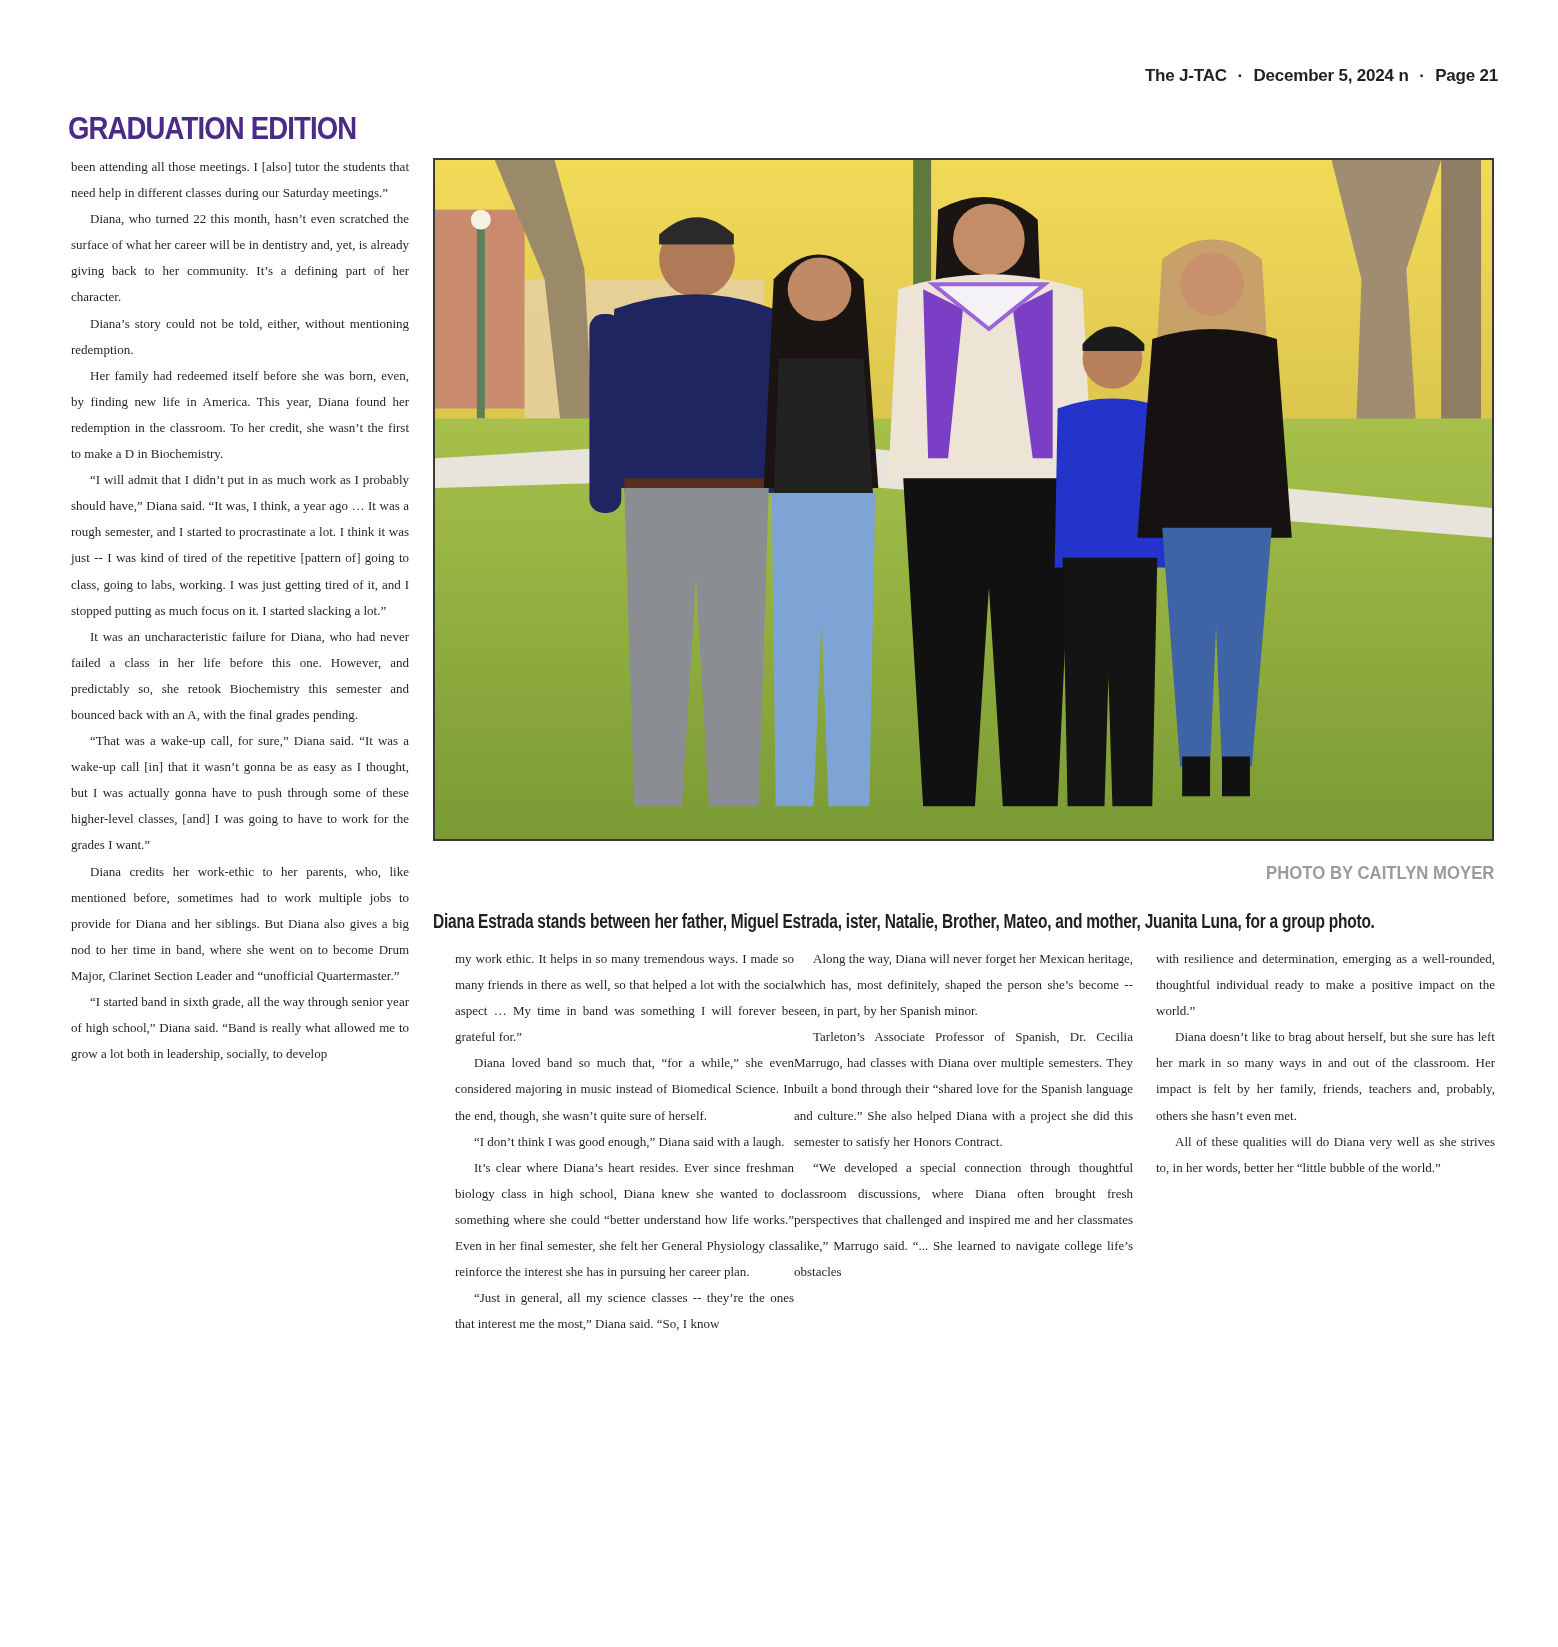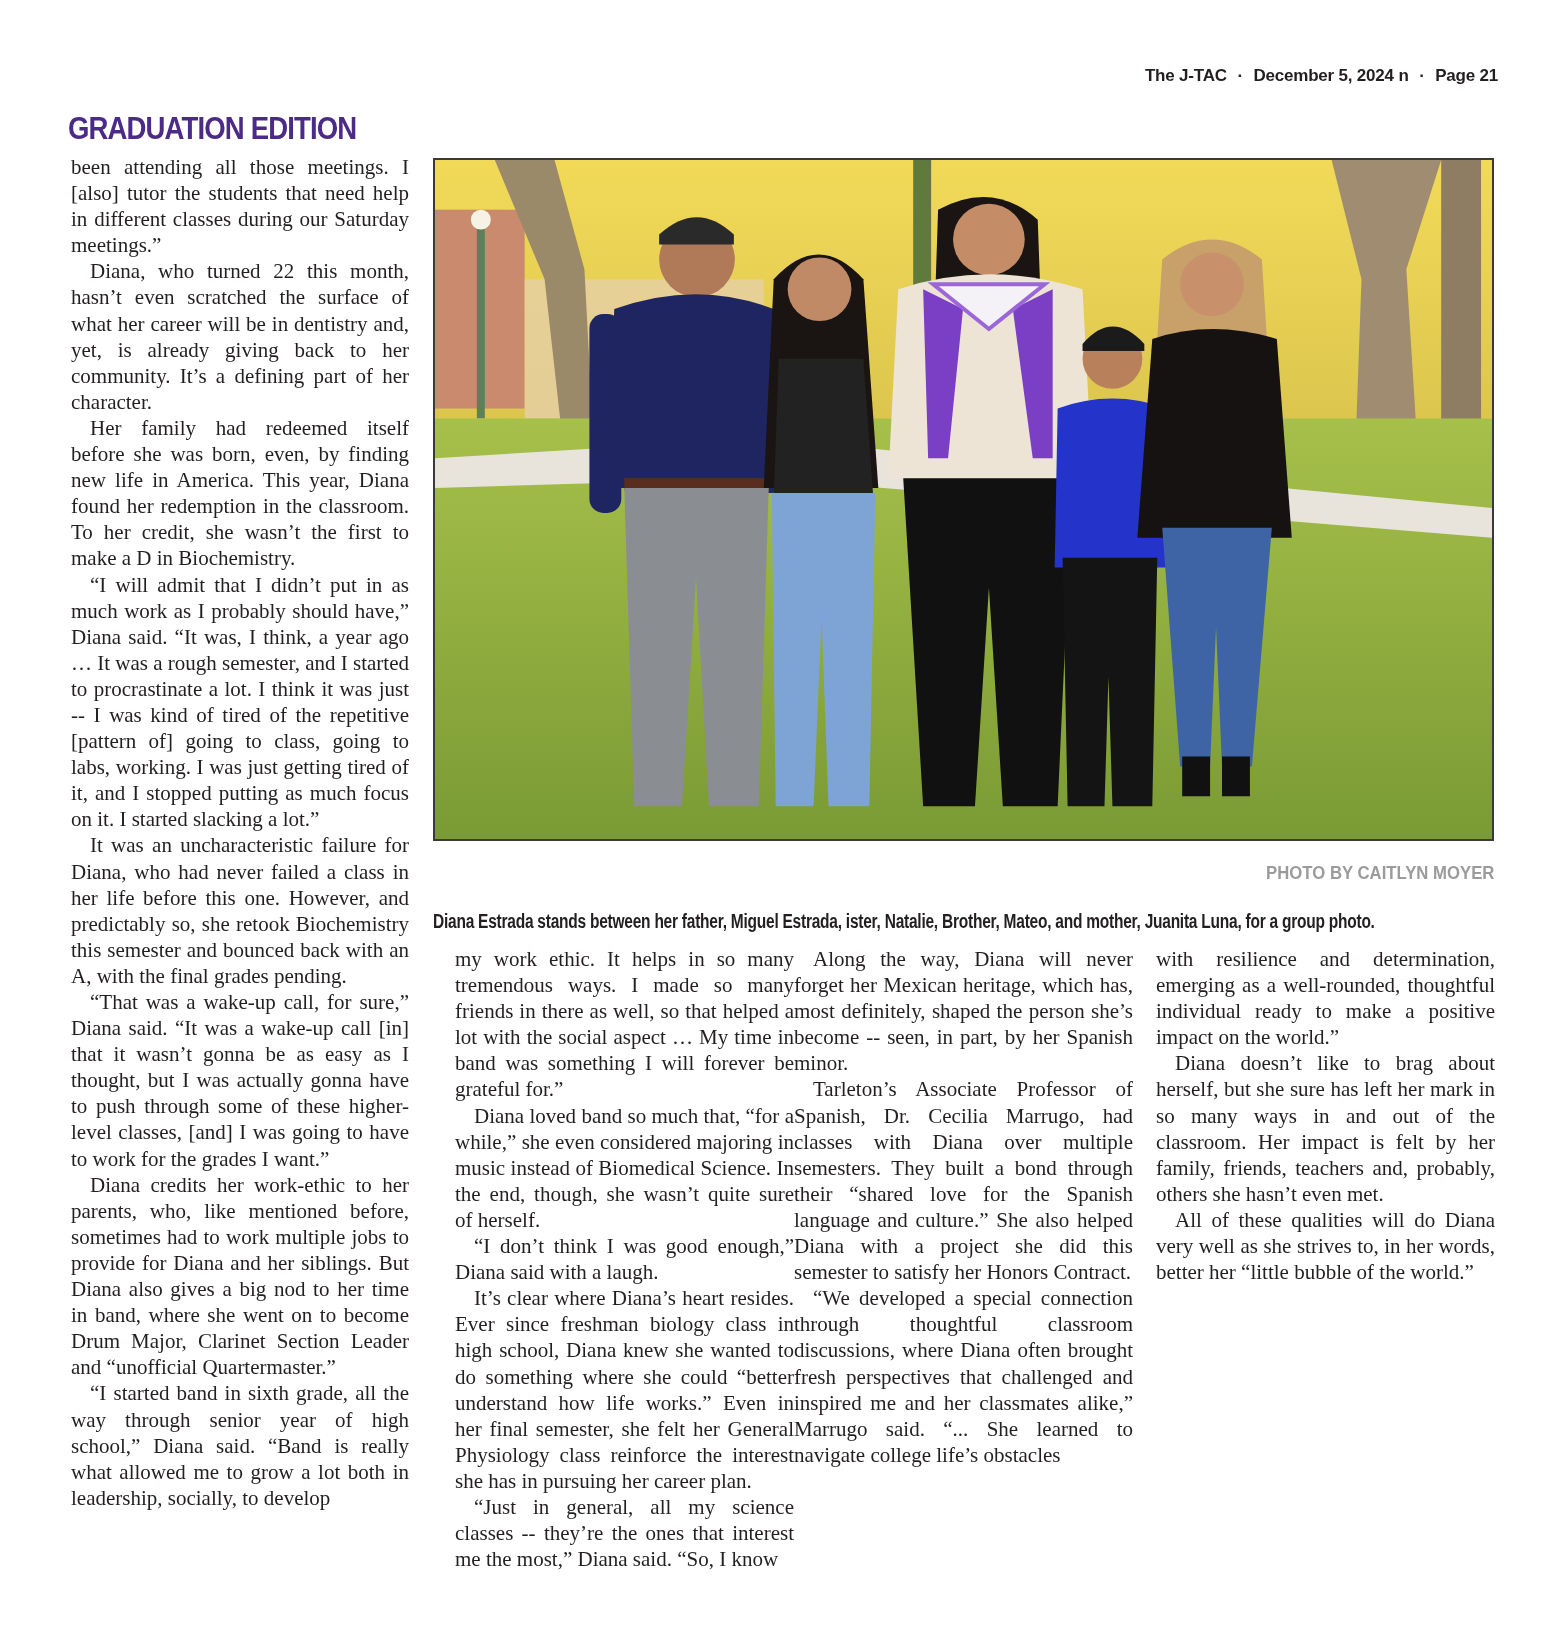--- a/index.html
+++ b/index.html
@@ -35,21 +35,21 @@
       font-weight: bold;
       font-size: 32px;
       color: #4b2a88;
       letter-spacing: -1px;
       transform: scaleX(0.86);
       transform-origin: left top;
       white-space: nowrap;
     }
     .col {
       position: absolute;
-      font-size: 21px;
+      font-size: 13px;
       line-height: 26.1px;
       text-align: justify;
     }
     .col p {
       margin: 0;
       text-indent: 19px;
     }
     .col p.cont { text-indent: 0; }
     #col1 { left: 71px; top: 154px; width: 338px; }
     #col2 { left: 455px; top: 946px; width: 339px; }
@@ -172,20 +172,21 @@
     <rect x="790" y="600" width="28" height="40" fill="#111"></rect>
   </svg>
 </div>
 
 <div class="credit">PHOTO BY CAITLYN MOYER</div>
 <div class="caption">Diana Estrada stands between her father, Miguel Estrada, ister, Natalie, Brother, Mateo, and mother, Juanita Luna, for a group photo.</div>
 
 <div class="col" id="col1">
   <p class="cont">been attending all those meetings. I [also] tutor the students that need help in different classes during our Saturday meetings.”</p>
   <p>Diana, who turned 22 this month, hasn’t even scratched the surface of what her career will be in dentistry and, yet, is already giving back to her community. It’s a defining part of her character.</p>
+  <p>Diana’s story could not be told, either, without mentioning redemption.</p>
   <p>Her family had redeemed itself before she was born, even, by finding new life in America. This year, Diana found her redemption in the classroom. To her credit, she wasn’t the first to make a D in Biochemistry.</p>
   <p>“I will admit that I didn’t put in as much work as I probably should have,” Diana said. “It was, I think, a year ago … It was a rough semester, and I started to procrastinate a lot. I think it was just -- I was kind of tired of the repetitive [pattern of] going to class, going to labs, working. I was just getting tired of it, and I stopped putting as much focus on it. I started slacking a lot.”</p>
   <p>It was an uncharacteristic failure for Diana, who had never failed a class in her life before this one. However, and predictably so, she retook Biochemistry this semester and bounced back with an A, with the final grades pending.</p>
   <p>“That was a wake-up call, for sure,” Diana said. “It was a wake-up call [in] that it wasn’t gonna be as easy as I thought, but I was actually gonna have to push through some of these higher-level classes, [and] I was going to have to work for the grades I want.”</p>
   <p>Diana credits her work-ethic to her parents, who, like mentioned before, sometimes had to work multiple jobs to provide for Diana and her siblings. But Diana also gives a big nod to her time in band, where she went on to become Drum Major, Clarinet Section Leader and “unofficial Quartermaster.”</p>
   <p>“I started band in sixth grade, all the way through senior year of high school,” Diana said. “Band is really what allowed me to grow a lot both in leadership, socially, to develop</p>
 </div>
 
 <div class="col" id="col2">
   <p class="cont">my work ethic. It helps in so many tremendous ways. I made so many friends in there as well, so that helped a lot with the social aspect … My time in band was something I will forever be grateful for.”</p>

